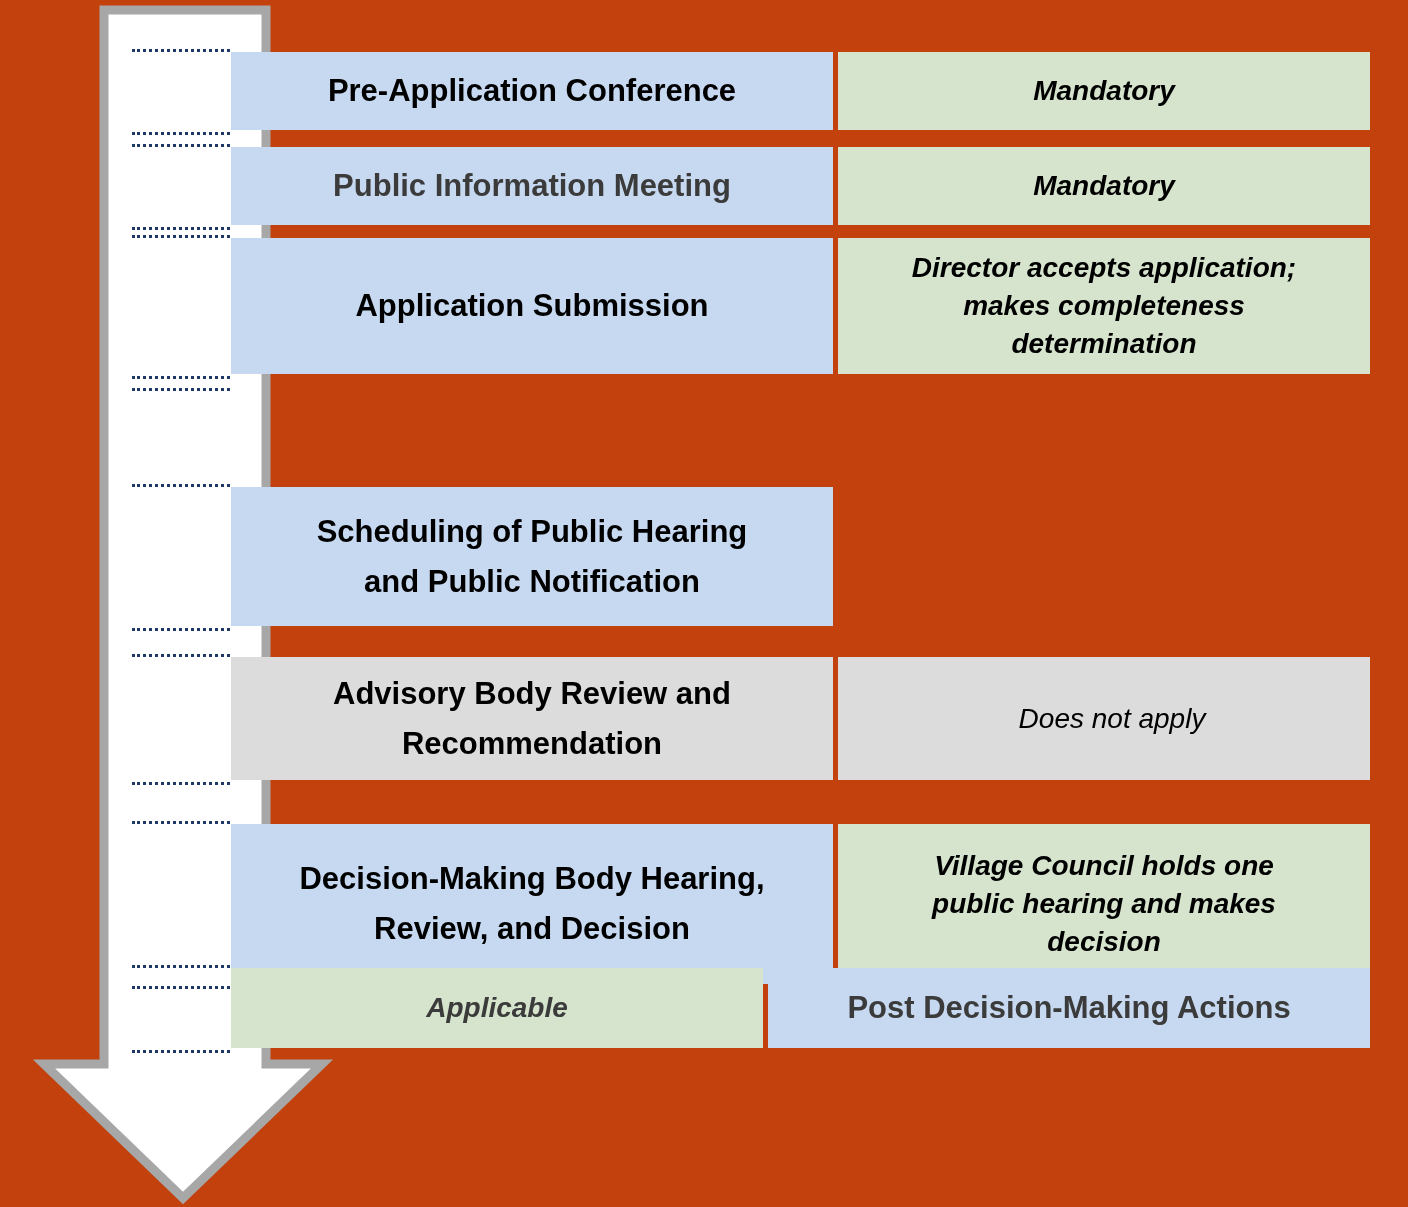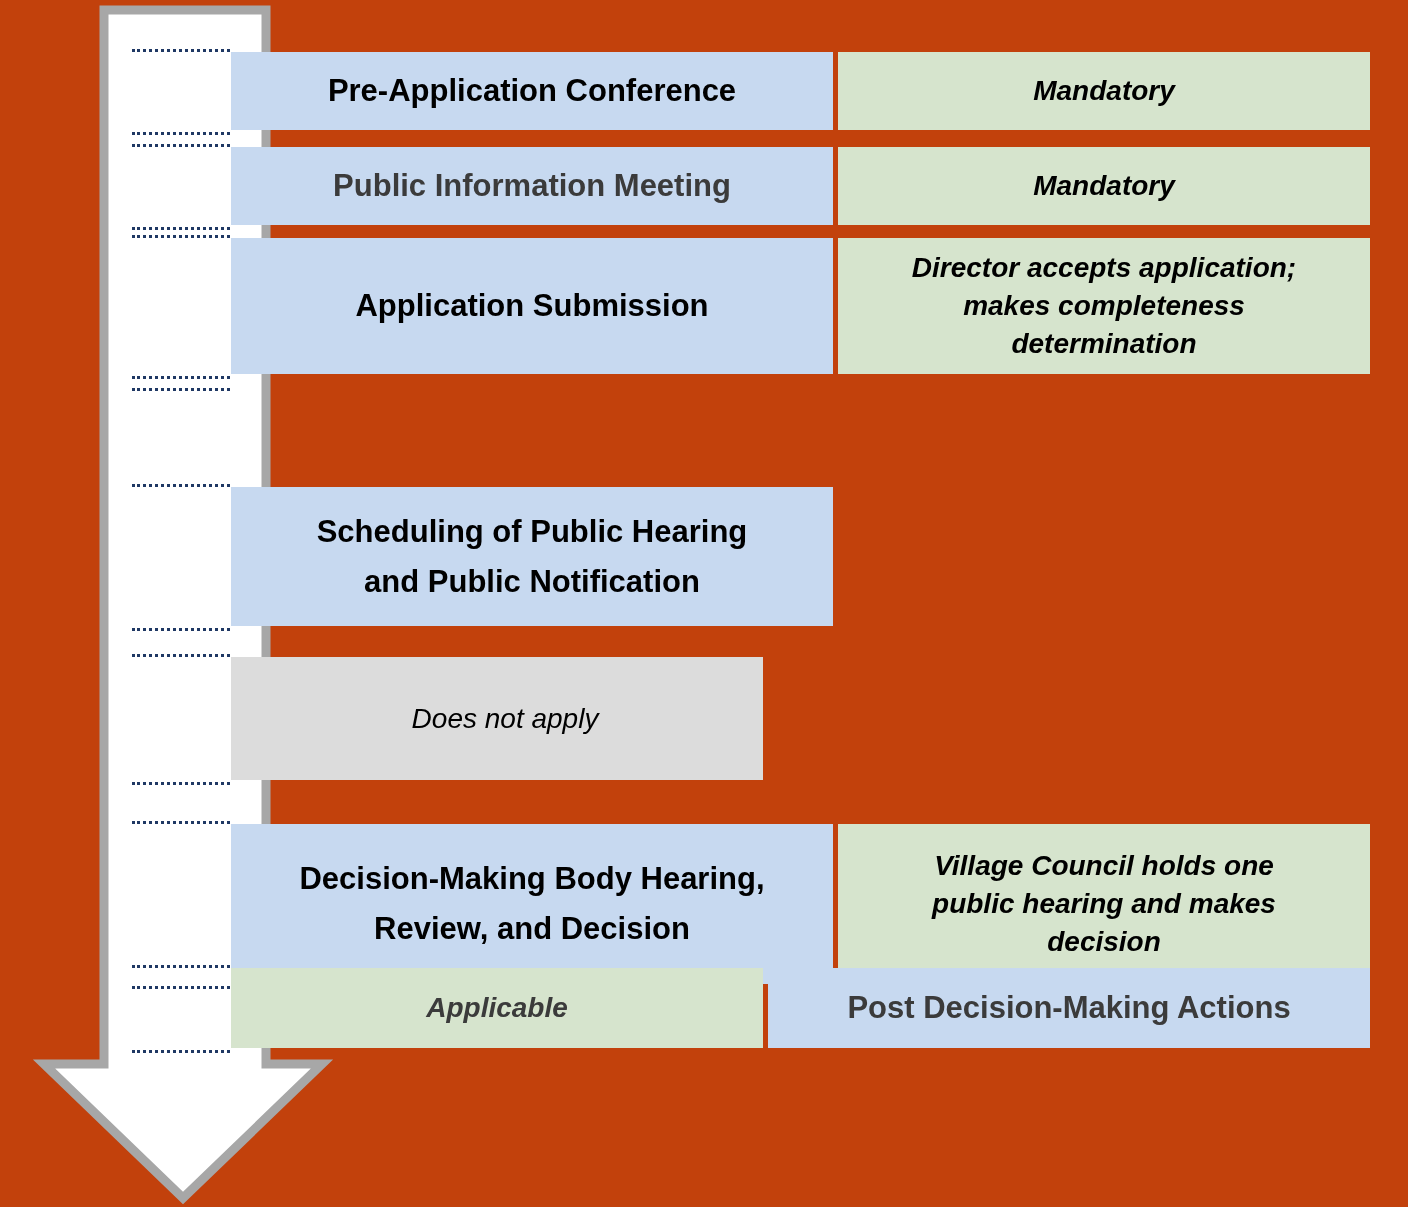--- a/index.html
+++ b/index.html
@@ -109,20 +109,24 @@
         <div class="leader top"></div>
         <div class="leader bottom"></div>
         <div class="cell step">
           <span class="txt">Scheduling of Public Hearing
 and Public Notification</span>
         </div>
       </div>
       <div class="row not_applicable" style="top: 657px; height: 123px;">
         <div class="leader top"></div>
         <div class="leader bottom"></div>
+        <div class="cell step">
+          <span class="txt">Advisory Body Review and
+Recommendation</span>
+        </div>
         <div class="cell action">
           <span class="txt regular">Does not apply</span>
         </div>
       </div>
       <div class="row applies" style="top: 824px; height: 160px;">
         <div class="leader top"></div>
         <div class="leader bottom"></div>
         <div class="cell step">
           <span class="txt">Decision-Making Body Hearing,
 Review, and Decision</span>

